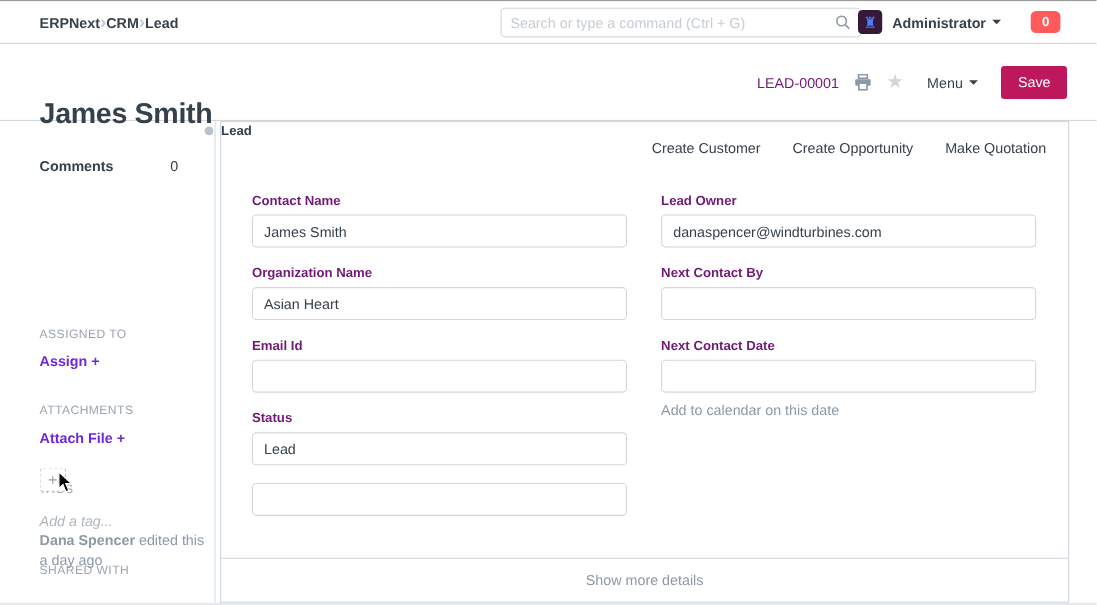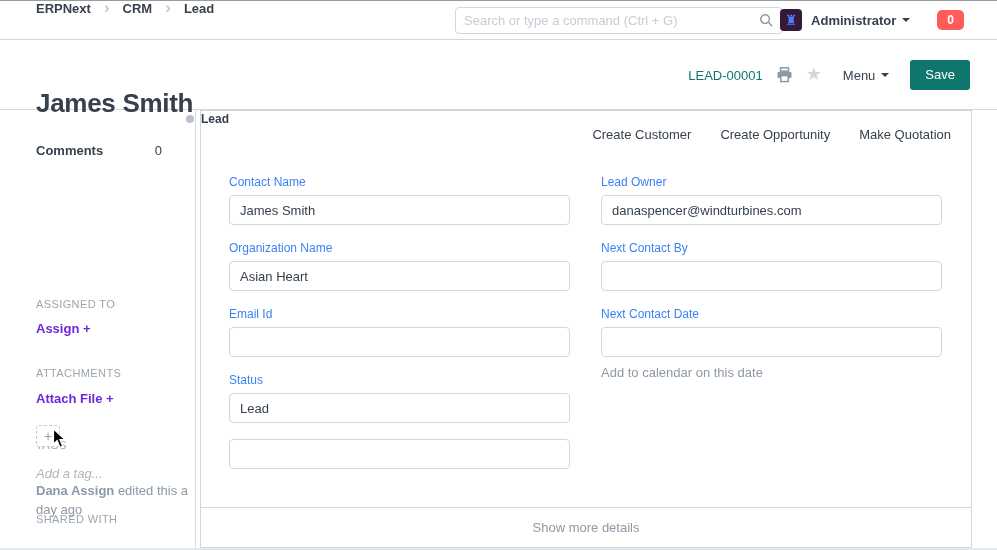--- a/index.html
+++ b/index.html
@@ -6,21 +6,21 @@
   html,body { width:997px; height:550px; overflow:hidden; background:#fff;
     font-family:"Liberation Sans","DejaVu Sans",sans-serif; color:#36414c; }
   #screen { position:relative; width:997px; height:550px; background:#fff; }
 
   
   .window-edge { position:absolute; top:0; left:0; right:0; height:1px; background:#9b9b9b; z-index:5; }
 
   
   .navbar { position:absolute; top:1px; left:0; right:0; height:39px; background:#fff;
     border-bottom:1px solid #d1d8dd; z-index:4; }
-  .breadcrumb { position:absolute; left:36px; top:0; height:38px; display:flex; align-items:flex-start; gap:13px; }
+  .breadcrumb { position:absolute; left:36px; top:0; height:38px; display:flex; align-items:center; }
   .crumb { font-size:13px; font-weight:700; color:#36414c; cursor:pointer; }
   .crumb-sep { color:#c3cbd2; font-size:17px; font-weight:700; line-height:1; margin-top:-2px; }
   .searchbox { position:absolute; left:455px; top:6px; width:328px; height:27px;
     border:1px solid #d1d8dd; border-radius:4px; display:flex; align-items:center; padding:0 8px; }
   .searchbox input { flex:1; border:0; outline:none; font-size:13px; color:#36414c;
     font-family:inherit; background:transparent; }
   .searchbox input::placeholder { color:#c6cdd4; }
   .nav-right { position:absolute; right:33px; top:0; height:38px; display:flex; align-items:center; }
   .avatar { width:22px; height:22px; border-radius:4px; background:#341a38; display:flex;
     align-items:center; justify-content:center; font-size:14px; color:#4d7cfe; cursor:pointer; }
@@ -32,25 +32,25 @@
 
   
   .page-head { position:absolute; top:40px; left:0; right:0; height:70px; background:#fff;
     border-bottom:1px solid #d1d8dd; z-index:3; }
   .page-title { position:absolute; left:36px; top:63px; font-size:26px; font-weight:700;
     color:#36414c; letter-spacing:-0.3px; line-height:0; cursor:pointer; }
   .indicator { position:absolute; left:186px; top:72px; display:flex; align-items:center; gap:7px; }
   .indicator .dot { width:8px; height:8px; border-radius:50%; background:#b8c2cc; }
   .indicator .ind-label { font-size:12px; font-weight:700; color:#36414c; }
   .head-right { position:absolute; right:27px; top:0; height:70px; display:flex; align-items:center; gap:13px; }
-  .doc-id { font-size:13px; color:#0f766e;margin-left:37px; }
+  .doc-id { font-size:13px; color:#701a75;margin-left:37px; }
   .icon-btn { display:flex; align-items:center; cursor:pointer; }
   .star { font-size:18px; color:#d1d8dd; line-height:1; margin-top:-2px; }
   .menu-btn { font-size:13px; color:#36414c; margin-left:8px; cursor:pointer; display:flex; align-items:center; }
-  .save-btn { margin-left:8px; background:#0f766e; color:#fff; border:0; border-radius:3px;
+  .save-btn { margin-left:8px; background:#be185d; color:#fff; border:0; border-radius:3px;
     font-size:13px; font-family:inherit; padding:7px 15px; cursor:pointer; line-height:1.2; }
 
   
   .side { position:absolute; left:0; top:110px; width:196px; height:438px; background:#fff;
     border-right:1px solid #d7dde2; }
   .side .abs { position:absolute; left:36px; }
   .comments-row { top:33px; width:126px; display:flex; justify-content:space-between; cursor:pointer; }
   .comments-row .lbl { font-size:13px; font-weight:700; color:#36414c; }
   .comments-row .cnt { font-size:13px; color:#36414c; }
   .side-heading { font-size:11px; color:#9ba5ae; letter-spacing:0.4px; }
@@ -64,21 +64,21 @@
 
   
   .card { position:absolute; left:200px; top:110px; width:772px; height:438px; background:#fff;
     border:1px solid #d1d8dd; }
   .actions-row { position:absolute; top:16px; right:20px; display:flex; gap:29px; }
   .action-link { font-size:13px; color:#36414c; cursor:pointer; white-space:nowrap; }
   .col { position:absolute; top:64px; width:341px; }
   .col-left { left:28px; }
   .col-right { left:400px; }
   .field { margin-bottom:16px; }
-  .field .flabel { font-size:12px; font-weight:400; color:#3b82f6; height:14px; margin-bottom:6px; }
+  .field .flabel { font-size:12px; font-weight:700; color:#701a75; height:14px; margin-bottom:6px; }
   .field input { width:100%; height:30px; border:1px solid #d1d8dd; border-radius:4px;
     padding:0 10px; font-size:13px; color:#36414c; font-family:inherit; outline:none; background:#fff; }
   .help-text { font-size:13px; color:#8d99a6; margin-top:8px; }
   .card-footer { position:absolute; left:0; right:0; bottom:0; height:40px; border-top:1px solid #d1d8dd;
     display:flex; align-items:center; justify-content:center; font-size:13px; color:#8d99a6; cursor:pointer; }
 
   .bottom-strip { position:absolute; left:0; right:0; top:548px; height:2px; background:#e6e9ec; }
   .cursor { position:absolute; left:52px; top:428px; z-index:20; pointer-events:none; }
 </style>
 </head>
@@ -143,21 +143,21 @@
     </div>
     <div class="abs side-heading" style="top:188px;">ASSIGNED TO</div>
     <div class="abs side-link" style="top:211px;">Assign +</div>
     <div class="abs side-heading" style="top:257px;">ATTACHMENTS</div>
     <div class="abs side-link" style="top:281px;">Attach File +</div>
     <div class="abs side-heading" style="top:329px;">TAGS</div>
     <div class="abs add-tag" style="top:356px;">Add a tag...</div>
     <div class="abs side-heading" style="top:403px;">SHARED WITH</div>
     <div class="abs share-btn">+</div>
     <div class="abs side-footer">
-      <b>Dana Assign</b><span> edited this a day ago</span>
+      <b>Dana Spencer</b><span> edited this a day ago</span>
     </div>
   </div>
 
   <div class="card">
     <div class="actions-row">
       <span class="action-link">Create Customer</span>
       <span class="action-link">Create Opportunity</span>
       <span class="action-link">Make Quotation</span>
     </div>
 

